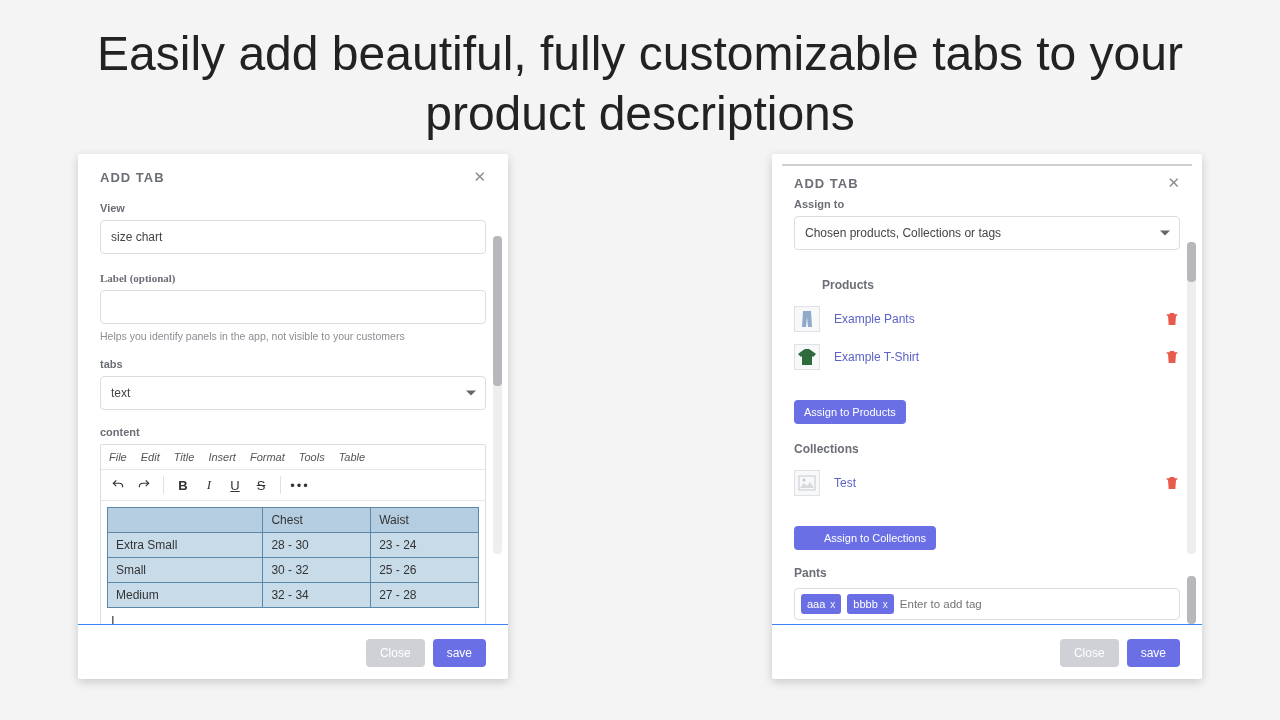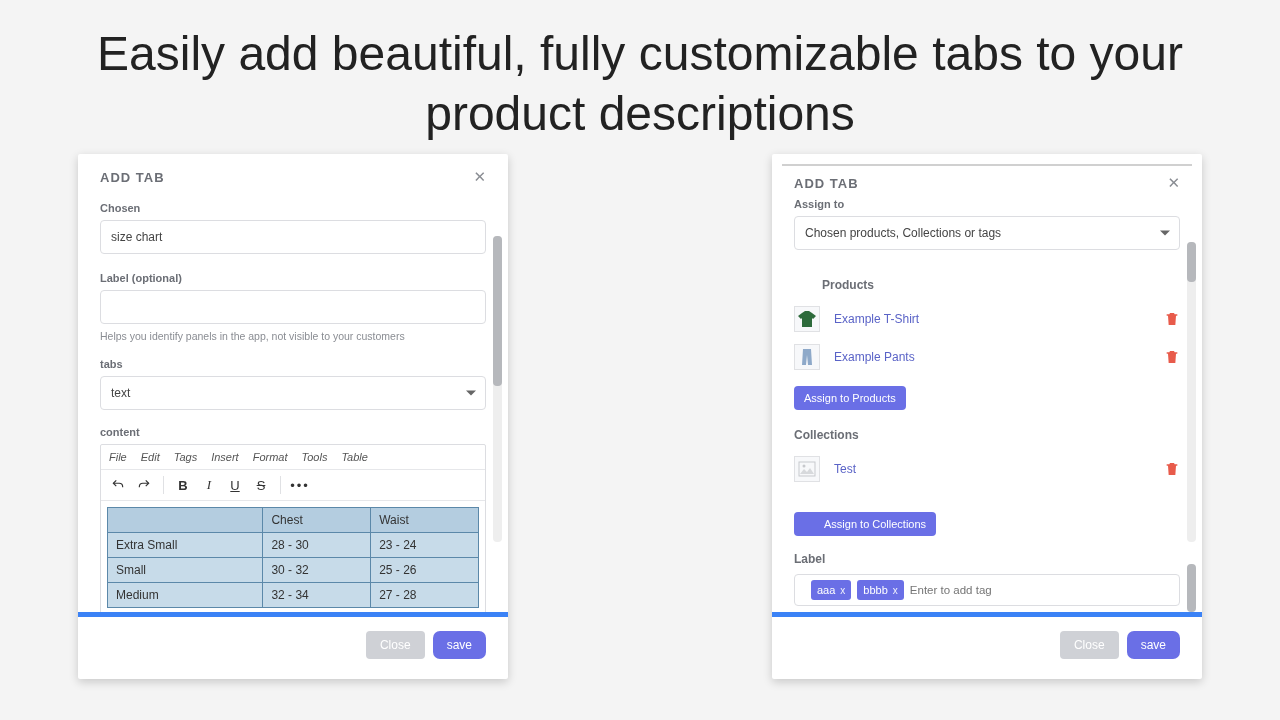--- a/index.html
+++ b/index.html
@@ -48,41 +48,41 @@
   .tb-btn.strike { text-decoration: line-through; }
   .editor-content { padding: 6px; }
   table.size { width: 100%; border-collapse: collapse; }
   table.size td, table.size th {
     border: 1px solid #5b88a9; padding: 5px 8px; font-size: 12px; text-align: left;
     background: #c7dbe9; color: #333; font-weight: 400;
   }
   table.size tr:first-child td { background: #b4cde0; }
   .cursor-line { padding: 6px 4px 2px 4px; font-size: 14px; color:#333; }
 
-  .card-footer { display: flex; justify-content: flex-end; gap: 8px; padding: 14px 22px 20px 22px; border-top: 5px solid #3b82f6; }
+  .card-footer { display: flex; justify-content: flex-end; gap: 8px; padding: 14px 22px 12px 22px; border-top: 1px solid #3b82f6; }
   .btn { font-size: 12px; padding: 7px 14px; border-radius: 4px; border: none; cursor: pointer; }
   .btn-secondary { background: #cfd1d6; color: #fff; }
-  .btn-primary { background: #6a6fe6; color: #fff; border-radius: 7px; }
+  .btn-primary { background: #6a6fe6; color: #fff; }
   .btn-primary-sm { background: #6a6fe6; color: #fff; font-size: 11px; padding: 6px 10px; border-radius: 4px; border:none; cursor:pointer; }
 
   
   .section-heading { font-size: 12px; font-weight: 700; color: #6b6e75; margin: 18px 0 8px 0; }
   .assoc-item { display: flex; align-items: center; gap: 14px; padding: 6px 0; }
   .thumb {
     width: 26px; height: 26px; border: 1px solid #e0e1e4; background: #f7f8fa;
     display:flex; align-items:center; justify-content:center; font-size:14px;
   }
   .thumb.pants { color:#7aa2d2; }
   .thumb.tshirt { color:#2e6b3c; }
   .thumb.placeholder { color:#bfc2c7; }
   .assoc-label { flex: 1 1 auto; font-size: 12px; color: #5a63c7; }
   .trash { width: 16px; height: 16px; cursor:pointer; }
   .trash svg { width:16px; height:16px; }
 
-  .tags-row { display:flex; align-items:center; gap:6px; border:1px solid #dcdde1; border-radius:4px; padding:5px 16px; }
+  .tags-row { display:flex; align-items:center; gap:6px; border:1px solid #dcdde1; border-radius:4px; padding:5px 6px; }
   .tag-chip { background:#6a6fe6; color:#fff; font-size:11px; padding:4px 6px; border-radius:3px; display:flex; align-items:center; gap:5px; }
   .tag-chip .x { font-size:10px; opacity:.9; }
   .tag-input { border:none; outline:none; font-size:11.5px; color:#888; flex:1; }
 
   .undo-svg, .redo-svg { width:14px; height:14px; }
   .more-dots { letter-spacing: 2px; }
 
   
   .fake-scroll { position:absolute; right:6px; top:44px; bottom:70px; width:9px; background:#eee; border-radius:4px; }
   .fake-thumb { position:absolute; right:6px; width:9px; background:#b6b8bc; border-radius:4px; }
@@ -99,39 +99,39 @@
       <div class="card-title">ADD TAB</div>
       <div class="close-x">✕</div>
     </div>
 
     <div class="card-body-wrapper">
 
       <div class="fake-scroll"></div>
       <div class="fake-thumb" style="top:44px; height:150px;"></div>
 
       <div class="card-body" style="overflow:hidden;">
-        <div class="field-label">Chosen</div>
+        <div class="field-label">View</div>
         <input class="text-input" value="size chart" style="">
 
-        <div class="field-label" style="margin-top:18px;">Label (optional)</div>
+        <div class="field-label" style="margin-top:18px;font-family:Liberation Serif, serif;">Label (optional)</div>
         <input class="text-input" value="" style="">
         <div class="helper">Helps you identify panels in the app, not visible to your customers</div>
 
         <div class="field-label" style="margin-top:16px;">tabs</div>
         <div class="select-wrap">
           <div class="select-input">text</div>
         </div>
 
         <div class="field-label" style="margin-top:16px;">content</div>
 
         <div class="editor">
           <div class="editor-menubar">
             <span>File</span>
             <span>Edit</span>
-            <span>Tags</span>
+            <span>Title</span>
             <span>Insert</span>
             <span>Format</span>
             <span>Tools</span>
             <span>Table</span>
           </div>
           <div class="editor-toolbar">
             <span class="tb-btn">
               <svg class="undo-svg" viewBox="0 0 24 24" fill="none" stroke="#333" stroke-width="2">
                   <path d="M9 14l-5-5 5-5"></path>
                   <path d="M4 9h10a6 6 0 0 1 6 6v1"></path>
@@ -202,48 +202,48 @@
 
       <div class="card-body" style="overflow:hidden;">
         <div class="field-label" style="margin-top:0;">Assign to</div>
         <div class="select-wrap">
           <div class="select-input">Chosen products, Collections or tags</div>
         </div>
 
         <div class="section-heading" style="margin-top:28px;padding-left:28px;">Products</div>
 
         <div class="assoc-item">
+          <div class="thumb pants">
+            <svg width="16" height="18" viewBox="0 0 16 18">
+                <path d="M4 1h8l1 16h-4L8 7 7 17H3L4 1z" fill="#8ea9c9"></path>
+              </svg>
+          </div>
+          <div class="assoc-label">Example Pants</div>
+          <span class="trash">
+            <svg viewBox="0 0 24 24">
+                <path fill="#e85b4b" d="M6 7h12l-1 14H7L6 7zm3-4h6l1 2H8l1-2zM4 5h16v2H4z"></path>
+              </svg>
+          </span>
+        </div>
+
+        <div class="assoc-item">
           <div class="thumb tshirt">
             <svg width="18" height="16" viewBox="0 0 18 16">
                 <path d="M4 2l3-2h4l3 2 4 3-3 3-1-1v9H4V7L3 8 0 5l4-3z" fill="#2e6b3c"></path>
               </svg>
           </div>
           <div class="assoc-label">Example T-Shirt</div>
           <span class="trash">
             <svg viewBox="0 0 24 24">
                 <path fill="#e85b4b" d="M6 7h12l-1 14H7L6 7zm3-4h6l1 2H8l1-2zM4 5h16v2H4z"></path>
               </svg>
           </span>
         </div>
 
-        <div class="assoc-item">
-          <div class="thumb pants">
-            <svg width="16" height="18" viewBox="0 0 16 18">
-                <path d="M4 1h8l1 16h-4L8 7 7 17H3L4 1z" fill="#8ea9c9"></path>
-              </svg>
-          </div>
-          <div class="assoc-label">Example Pants</div>
-          <span class="trash">
-            <svg viewBox="0 0 24 24">
-                <path fill="#e85b4b" d="M6 7h12l-1 14H7L6 7zm3-4h6l1 2H8l1-2zM4 5h16v2H4z"></path>
-              </svg>
-          </span>
-        </div>
-
-        <button class="btn-primary-sm" style="margin-top:10px;">Assign to Products</button>
+        <button class="btn-primary-sm" style="margin-top:24px;">Assign to Products</button>
 
         <div class="section-heading">Collections</div>
 
         <div class="assoc-item">
           <div class="thumb placeholder">
             <svg width="18" height="16" viewBox="0 0 18 16">
                 <rect x="1" y="1" width="16" height="14" fill="none" stroke="#c7c9cd"></rect>
                 <circle cx="6" cy="5" r="1.5" fill="#c7c9cd"></circle>
                 <path d="M2 13l4-5 3 3 3-4 4 6H2z" fill="#d7d9dc"></path>
               </svg>
@@ -251,21 +251,21 @@
           <div class="assoc-label">Test</div>
           <span class="trash">
             <svg viewBox="0 0 24 24">
                 <path fill="#e85b4b" d="M6 7h12l-1 14H7L6 7zm3-4h6l1 2H8l1-2zM4 5h16v2H4z"></path>
               </svg>
           </span>
         </div>
 
         <button class="btn-primary-sm" style="margin-top:24px;padding-left:30px;">Assign to Collections</button>
 
-        <div class="section-heading" style="margin-top:16px;">Label</div>
+        <div class="section-heading" style="margin-top:16px;">Pants</div>
 
         <div class="tags-row">
           <span class="tag-chip">
             <span>aaa</span>
             <span class="x">x</span>
           </span>
           <span class="tag-chip">
             <span>bbbb</span>
             <span class="x">x</span>
           </span>

